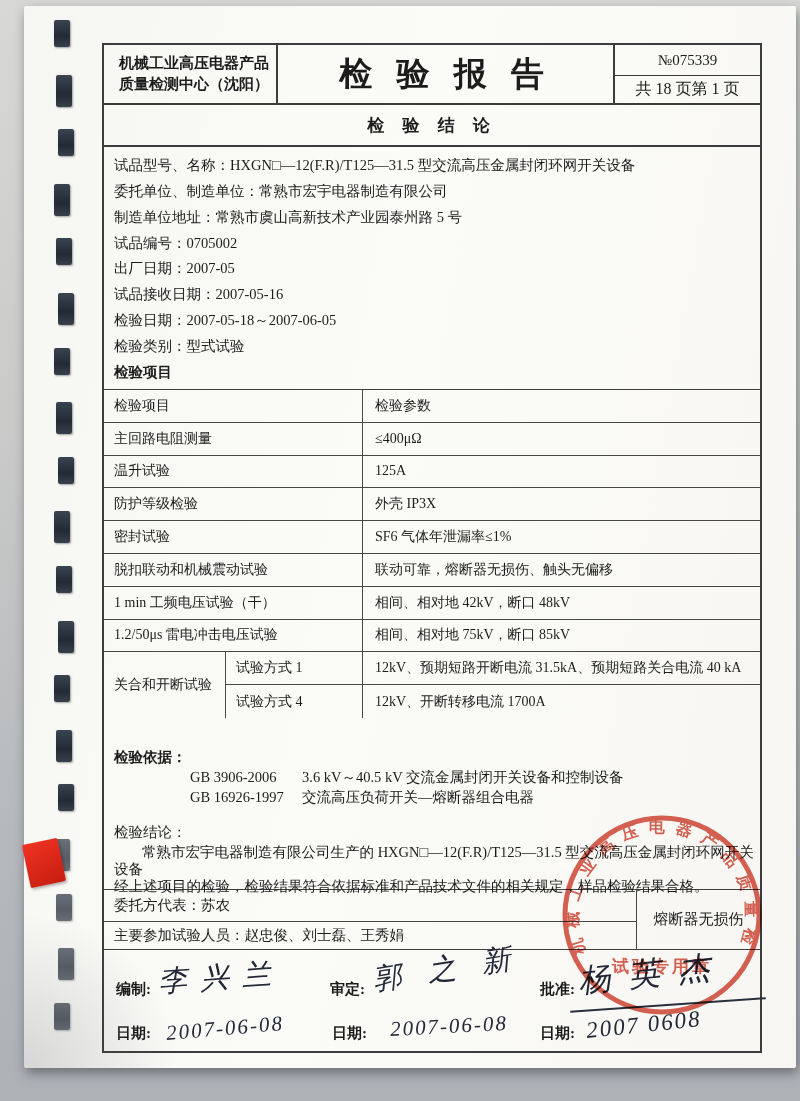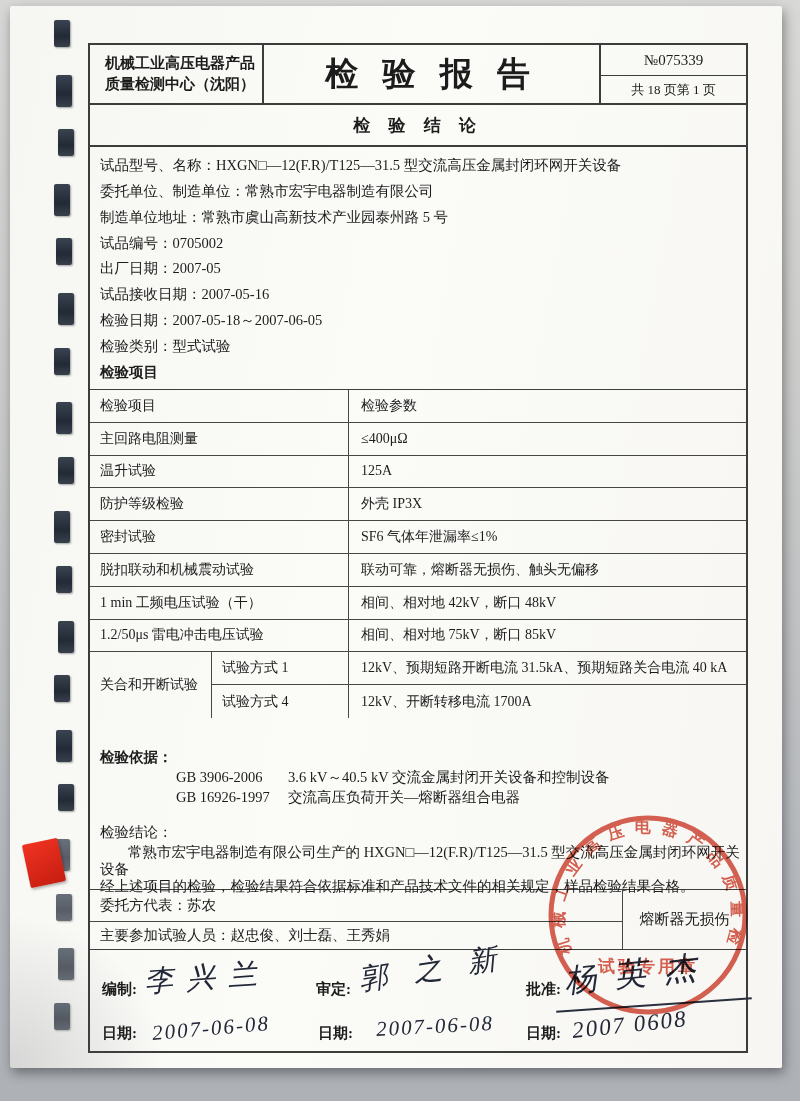--- a/index.html
+++ b/index.html
@@ -2,21 +2,21 @@
 <html><head>
 <meta charset="utf-8">
 <style>
   html,body{margin:0;padding:0;}
   body{
     width:800px;height:1101px;position:relative;overflow:hidden;
     background:linear-gradient(180deg,#d8d8d6 0%,#cbccca 35%,#b4b7bb 80%,#aeb1b6 100%);
     font-family:"Liberation Serif","DejaVu Serif",serif;color:#1c1c1c;
   }
   .page{
-    position:absolute;left:10px;top:6px;width:772px;height:1062px;
+    position:absolute;left:24px;top:6px;width:772px;height:1062px;
     background:linear-gradient(100deg,#f6f6f3 0%,#fbfbf8 45%,#f7f6f2 100%);
     box-shadow:2px 5px 12px rgba(40,42,48,.5);border-radius:2px;
   }
   .page::after{
     content:"";position:absolute;left:0;bottom:0;width:150px;height:160px;
     background:radial-gradient(circle at 0% 100%,rgba(90,92,100,.22),transparent 70%);
     pointer-events:none;
   }
   .hole{
     position:absolute;width:16px;border-radius:2px;
@@ -36,21 +36,21 @@
   
   .hdr{top:0;height:60px;border-bottom:2px solid #3c3c3c;display:flex;}
   .hdr-org{width:174px;border-right:2px solid #3c3c3c;box-sizing:border-box;
     display:flex;flex-direction:column;justify-content:center;padding-left:15px;
     font-weight:bold;font-size:15px;line-height:21px;}
   .hdr-title{width:335px;box-sizing:border-box;display:flex;align-items:center;justify-content:center;
     font-size:33px;font-weight:bold;letter-spacing:8px;}
   .hdr-right{flex:1;border-left:2px solid #3c3c3c;box-sizing:border-box;display:flex;flex-direction:column;}
   .hdr-no{height:31px;border-bottom:1.5px solid #3c3c3c;box-sizing:border-box;
     display:flex;align-items:center;justify-content:center;font-size:15px;}
-  .hdr-page{flex:1;display:flex;align-items:center;justify-content:center;font-size:13px;}
+  .hdr-page{flex:1;display:flex;align-items:center;justify-content:center;font-size:16px;}
   
   .sec-title{top:60px;height:42px;border-bottom:2px solid #3c3c3c;
     display:flex;align-items:center;justify-content:center;
     font-size:17px;font-weight:bold;letter-spacing:7px;}
   
   .info{top:102px;height:243px;border-bottom:1.5px solid #3f3f3f;
     display:flex;flex-direction:column;justify-content:space-evenly;
     padding:2px 0 0 10px;font-size:14.5px;}
   .info .items-label{font-weight:bold;}
   

